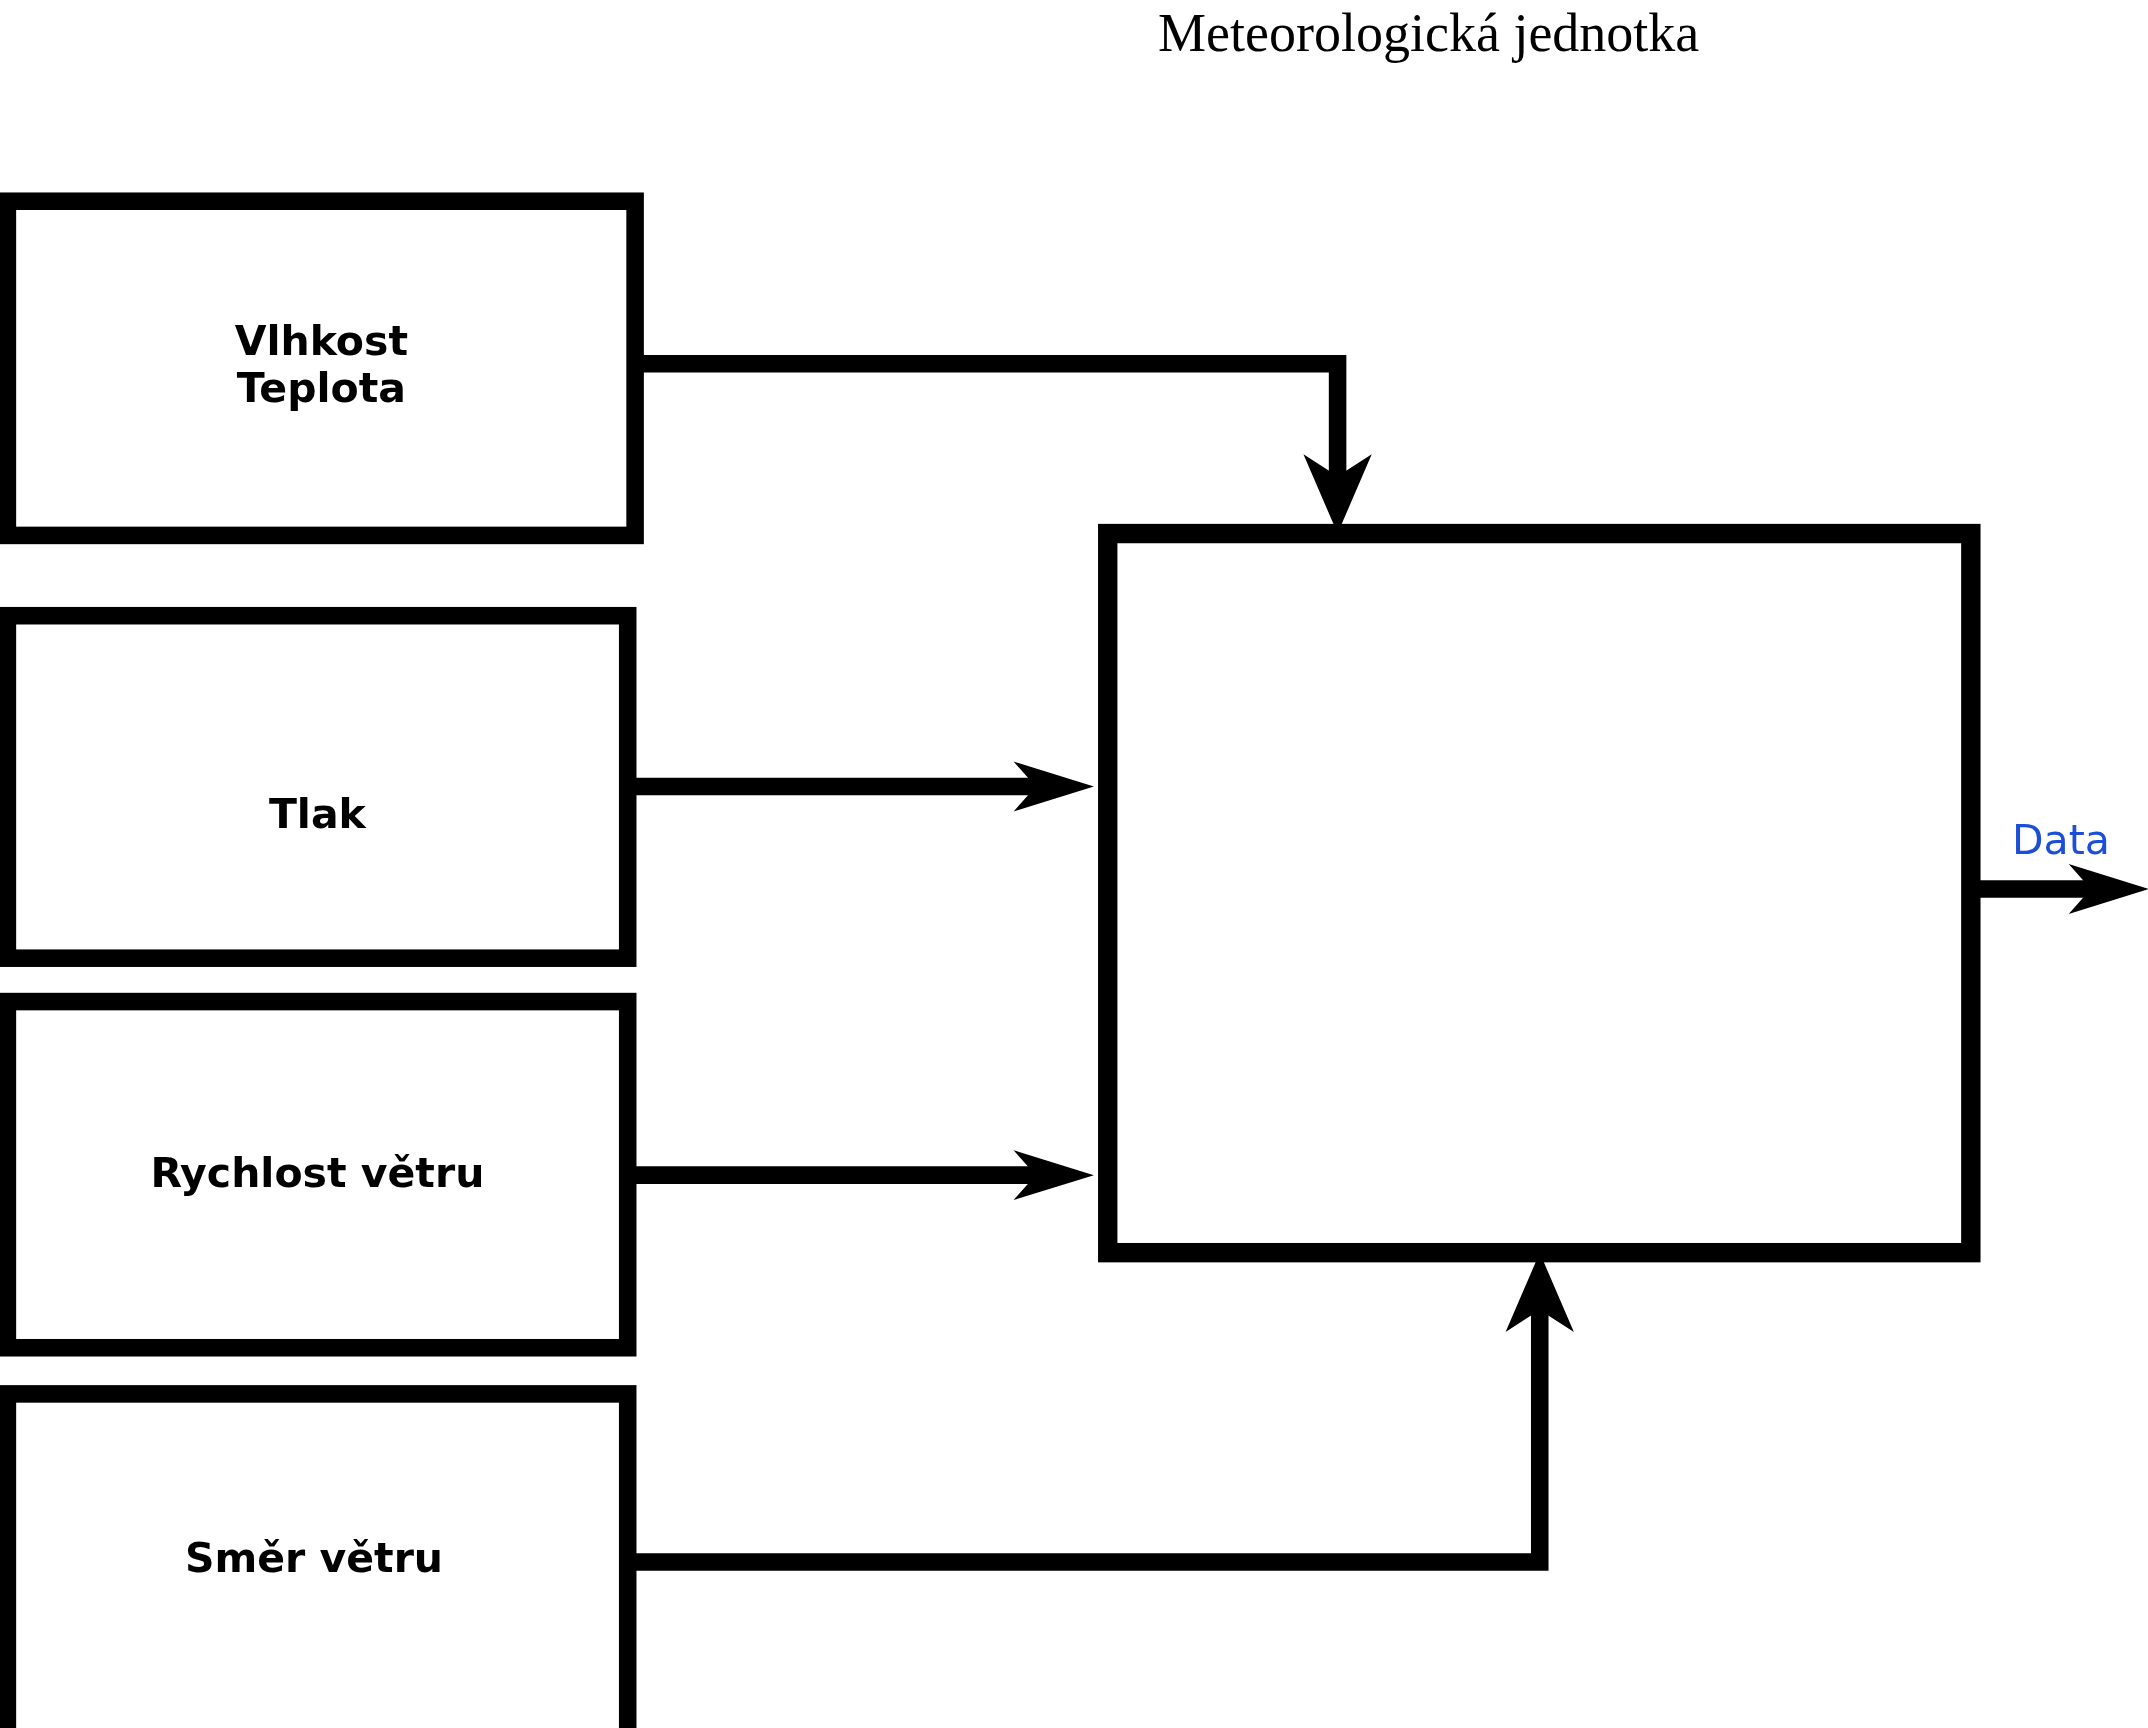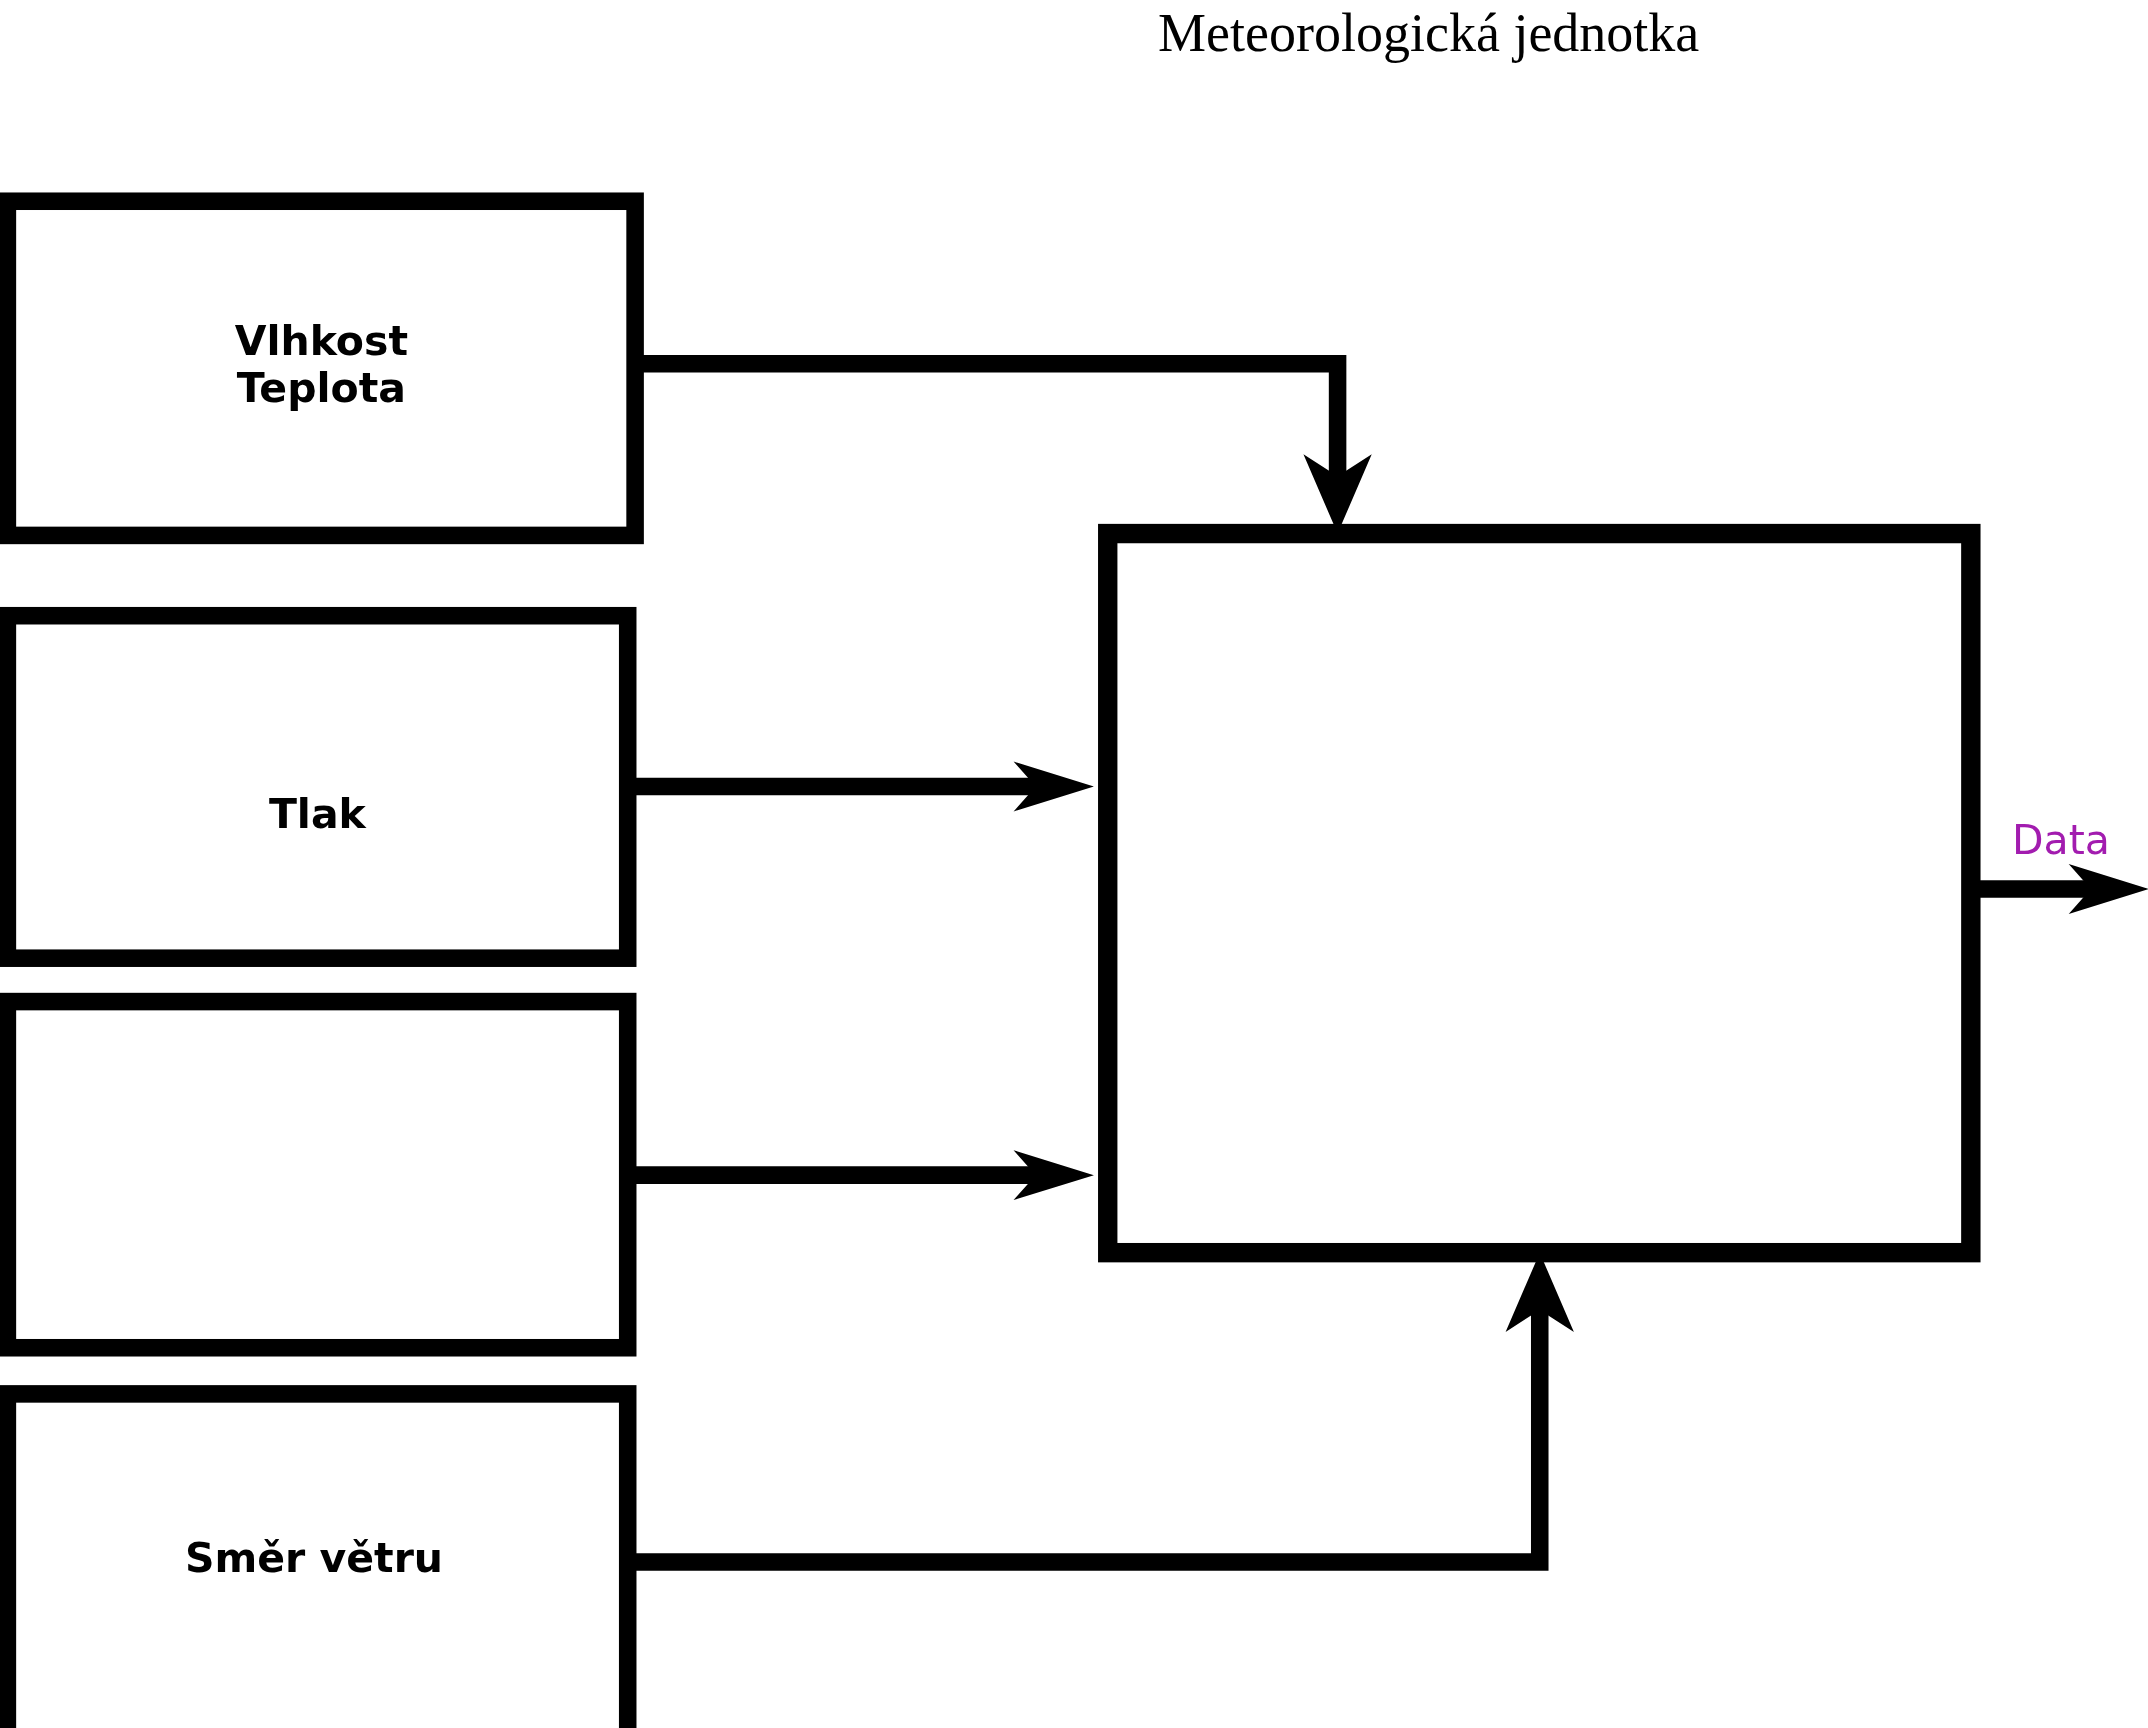--- a/index.html
+++ b/index.html
@@ -44,21 +44,21 @@
     font-size: 41px;
     line-height: 1.15;
     font-weight: 700;
     color: #000000;
     white-space: pre-line;
   }
   .edge-label {
     position: absolute;
     font-size: 41px;
     font-weight: 400;
-    color: #a21caf;
+    color: #1d4ed8;
     white-space: nowrap;
   }
 </style>
 </head>
 <body>
 
 <div id="canvas">
 
   <div class="diagram-title">Meteorologická jednotka</div>
 
@@ -98,20 +98,21 @@
       <line x1="2135" y1="963" x2="2280" y2="963" stroke="#000000" stroke-width="19" stroke-linecap="butt"></line>
       <polygon points="2328,963 2241,936 2265,963 2241,990"></polygon>
     </g>
   </svg>
 
   <div class="box-label" style="left:7.4px; top:318px; width:628px;">Vlhkost
 Teplota</div>
 
   <div class="box-label" style="left:7.4px; top:761px; width:620px;margin-top:30px;">Tlak</div>
 
+  <div class="box-label" style="left:7.4px; top:1150px; width:620px;">Rychlost větru</div>
 
   <div class="box-label" style="left:4px; top:1535px; width:620px;">Směr větru</div>
 
 
   <div class="edge-label" style="left:2012px; top:816px;">Data</div>
 
 </div>
 
 
 </body></html>

